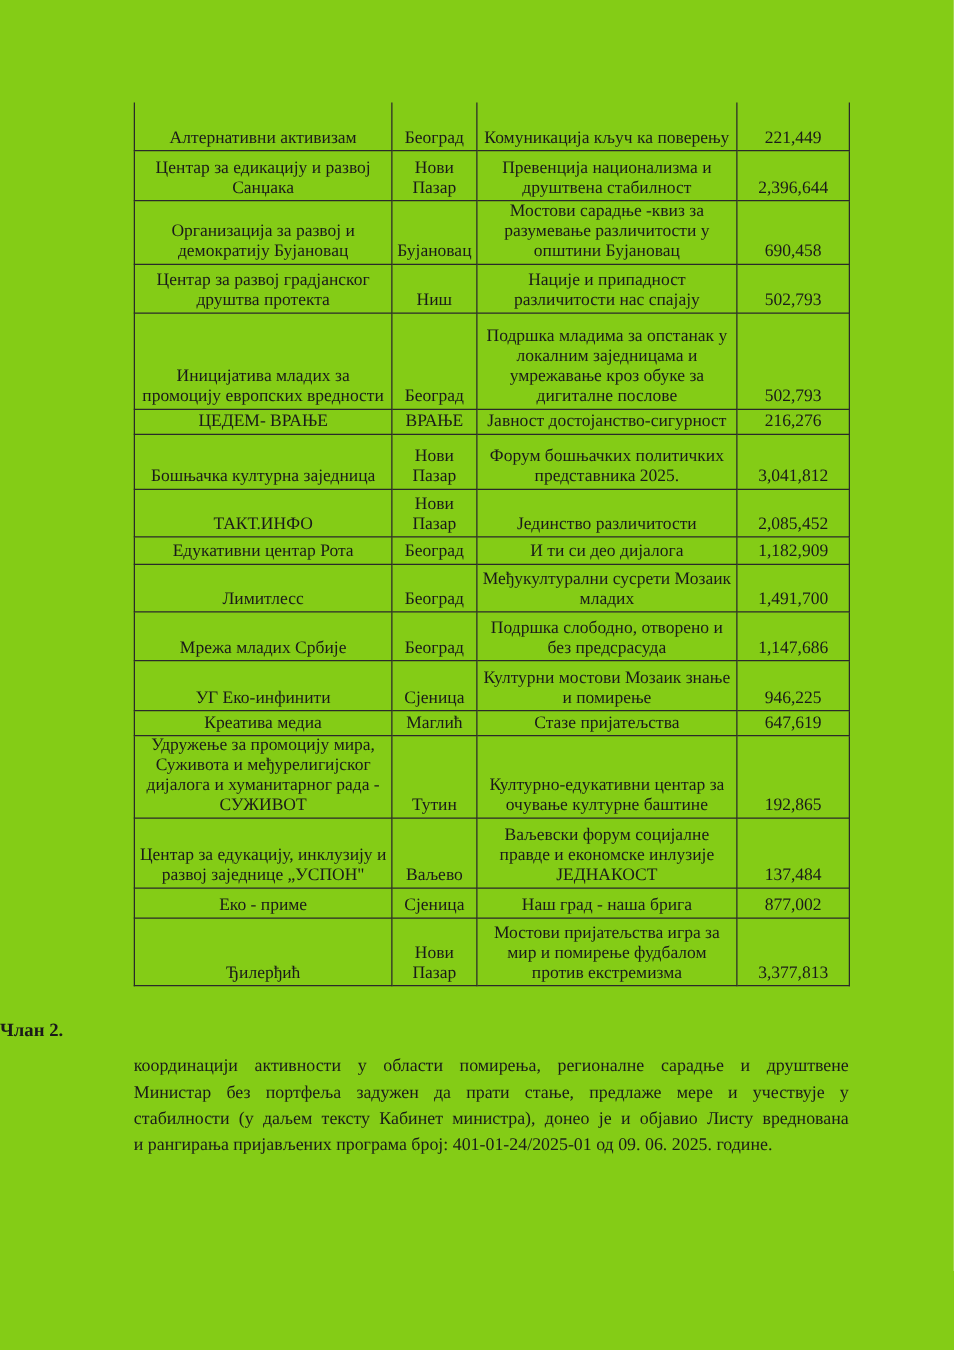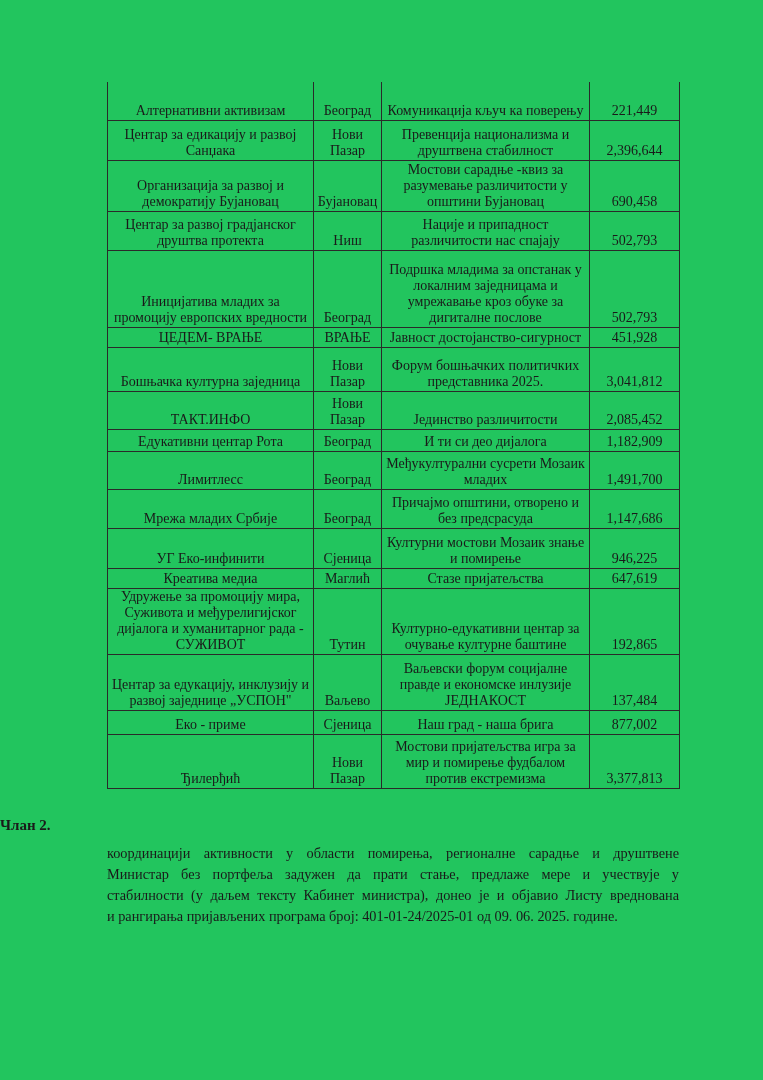--- a/index.html
+++ b/index.html
@@ -1,18 +1,18 @@
 <!DOCTYPE html>
 <html><head>
 <meta charset="utf-8">
 <style>
   html, body { margin: 0; padding: 0; background: #ffffff; }
   body { width: 763px; height: 1080px; position: relative; overflow: hidden;
          font-family: "Liberation Serif", serif; color: #1a1a1a; }
-  .page { position: absolute; left: 0; top: 0; width: 763px; height: 1080px; background: #22c55e; }
+  .page { position: absolute; left: 0; top: 0; width: 763px; height: 1080px; background: #84cc16; }
 
   table.grants { position: absolute; left: 107px; top: 82px; width: 572px;
                  border-collapse: collapse; table-layout: fixed; font-size: 14px; line-height: 16px; }
   table.grants td { border: 1px solid #2a2a2a; padding: 0 3px 1px 3px; text-align: center;
                     vertical-align: bottom; overflow: hidden; }
   table.grants tr:first-child td { border-top: none; }
   col.c-org { width: 206px; }
   col.c-city { width: 68px; }
   col.c-prog { width: 208px; }
   col.c-amt { width: 90px; }
@@ -66,21 +66,21 @@
         <tr style="height: 77px;">
           <td class="org">Иницијатива младих за промоцију европских вредности</td>
           <td class="city">Београд</td>
           <td class="prog">Подршка младима за опстанак у локалним заједницама и умрежавање кроз обуке за дигиталне послове</td>
           <td class="amt">502,793</td>
         </tr>
         <tr style="height: 20px;">
           <td class="org">ЦЕДЕМ- ВРАЊЕ</td>
           <td class="city">ВРАЊЕ</td>
           <td class="prog">Јавност достојанство-сигурност</td>
-          <td class="amt">451,928</td>
+          <td class="amt">216,276</td>
         </tr>
         <tr style="height: 44px;">
           <td class="org">Бошњачка културна заједница</td>
           <td class="city">Нови Пазар</td>
           <td class="prog">Форум бошњачких политичких представника 2025.</td>
           <td class="amt">3,041,812</td>
         </tr>
         <tr style="height: 38px;">
           <td class="org">ТАКТ.ИНФО</td>
           <td class="city">Нови Пазар</td>
@@ -95,21 +95,21 @@
         </tr>
         <tr style="height: 38px;">
           <td class="org">Лимитлесс</td>
           <td class="city">Београд</td>
           <td class="prog">Међукултурални сусрети Мозаик младих</td>
           <td class="amt">1,491,700</td>
         </tr>
         <tr style="height: 39px;">
           <td class="org">Мрежа младих Србије</td>
           <td class="city">Београд</td>
-          <td class="prog">Причајмо општини, отворено и без предсрасуда</td>
+          <td class="prog">Подршка слободно, отворено и без предсрасуда</td>
           <td class="amt">1,147,686</td>
         </tr>
         <tr style="height: 40px;">
           <td class="org">УГ Еко-инфинити</td>
           <td class="city">Сјеница</td>
           <td class="prog">Културни мостови Мозаик знање и помирење</td>
           <td class="amt">946,225</td>
         </tr>
         <tr style="height: 20px;">
           <td class="org">Креатива медиа</td>

